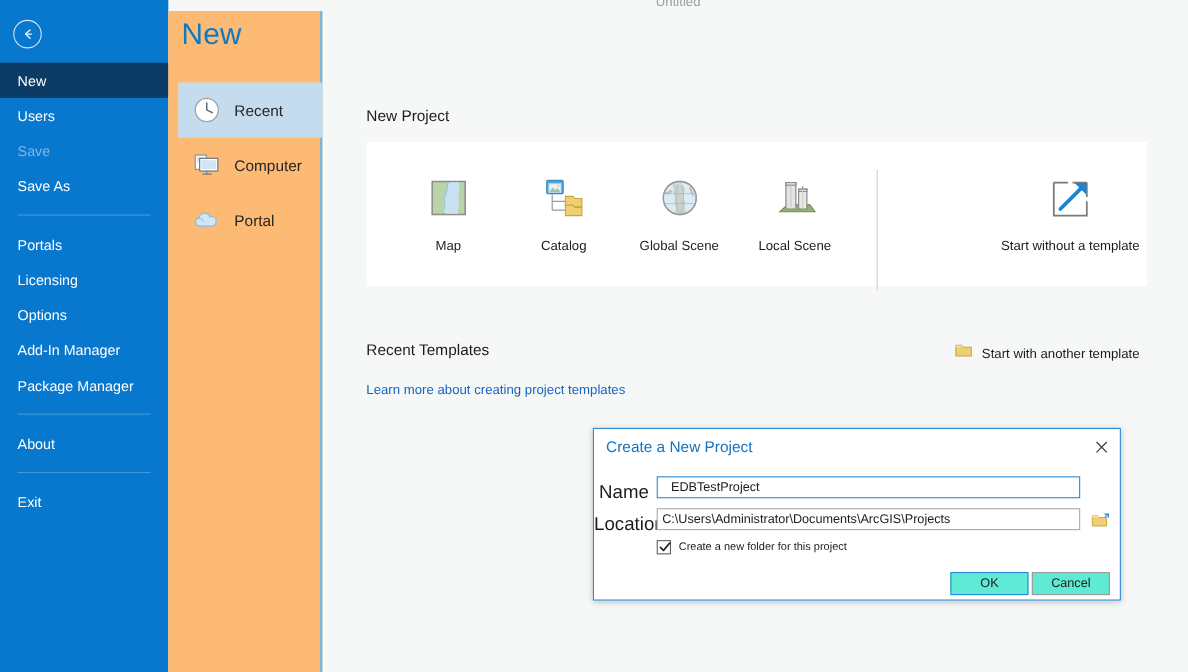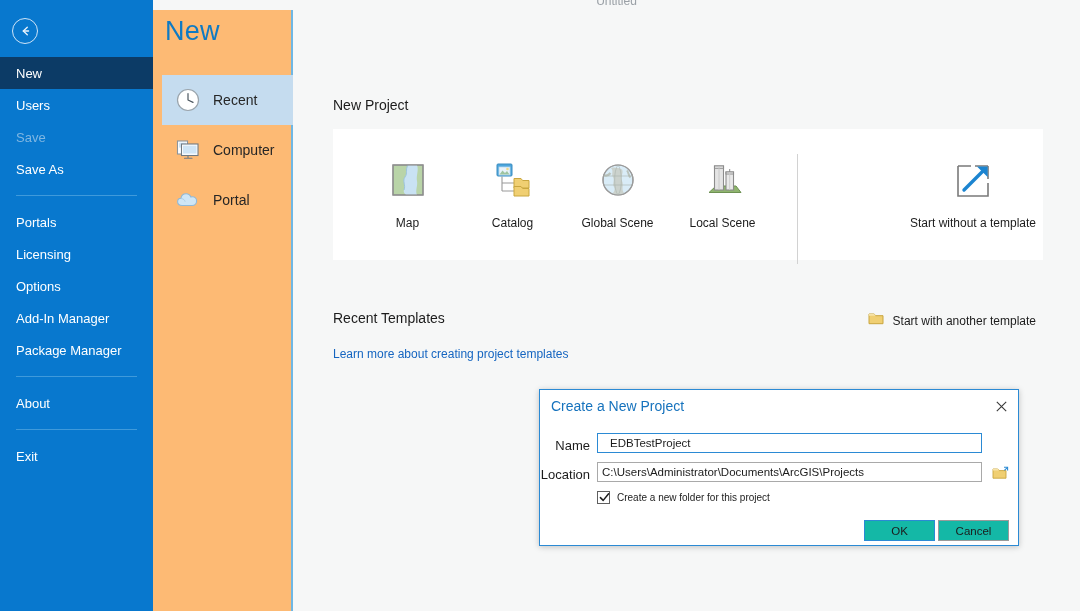--- a/index.html
+++ b/index.html
@@ -125,21 +125,21 @@
     position: absolute; left: 11px; top: 8px;
     font-size: 14px; color: #1572bd;
   }
   .dlg-close {
     position: absolute; right: 8px; top: 7px;
     width: 18px; height: 18px; cursor: pointer;
     display: flex; align-items: center; justify-content: center;
     color: #3a3a3a;
   }
   .field-label {
-    position: absolute; font-size: 13px; color: #1c1c1c;
+    position: absolute; font-size: 17px; color: #1c1c1c;
     text-align: right;
   }
   .text-input {
     position: absolute; height: 20px;
     border: 1px solid #a9a9a9; background: #fff;
     font-family: "Liberation Sans", sans-serif;
     font-size: 11.5px; color: #1c1c1c; padding: 0 4px;
     outline: none;
   }
   .text-input.focused { border: 1px solid #2b8ad4; padding-left: 12px; }
@@ -154,21 +154,21 @@
     display: flex; align-items: center; gap: 7px; cursor: pointer;
   }
   .chk-box {
     width: 13px; height: 13px; border: 1px solid #5f5f5f;
     background: #fff; position: relative; flex: 0 0 13px;
   }
   .chk-box svg { position: absolute; left: 1px; top: 0px; }
   .chk-label { font-size: 10px; color: #1c1c1c; }
   .dlg-btn {
     position: absolute; top: 130px; height: 21px; width: 71px;
-    background: #14b8a6; border: 1px solid #9a9a9a;
+    background: #5eead4; border: 1px solid #9a9a9a;
     font-family: "Liberation Sans", sans-serif;
     font-size: 11.5px; color: #1c1c1c; cursor: pointer;
   }
   .dlg-btn.primary { border: 1px solid #2b8ad4; left: 324px; }
   .dlg-btn.secondary { left: 398px; }
 </style>
 </head>
 <body>
 
 <div id="root">

